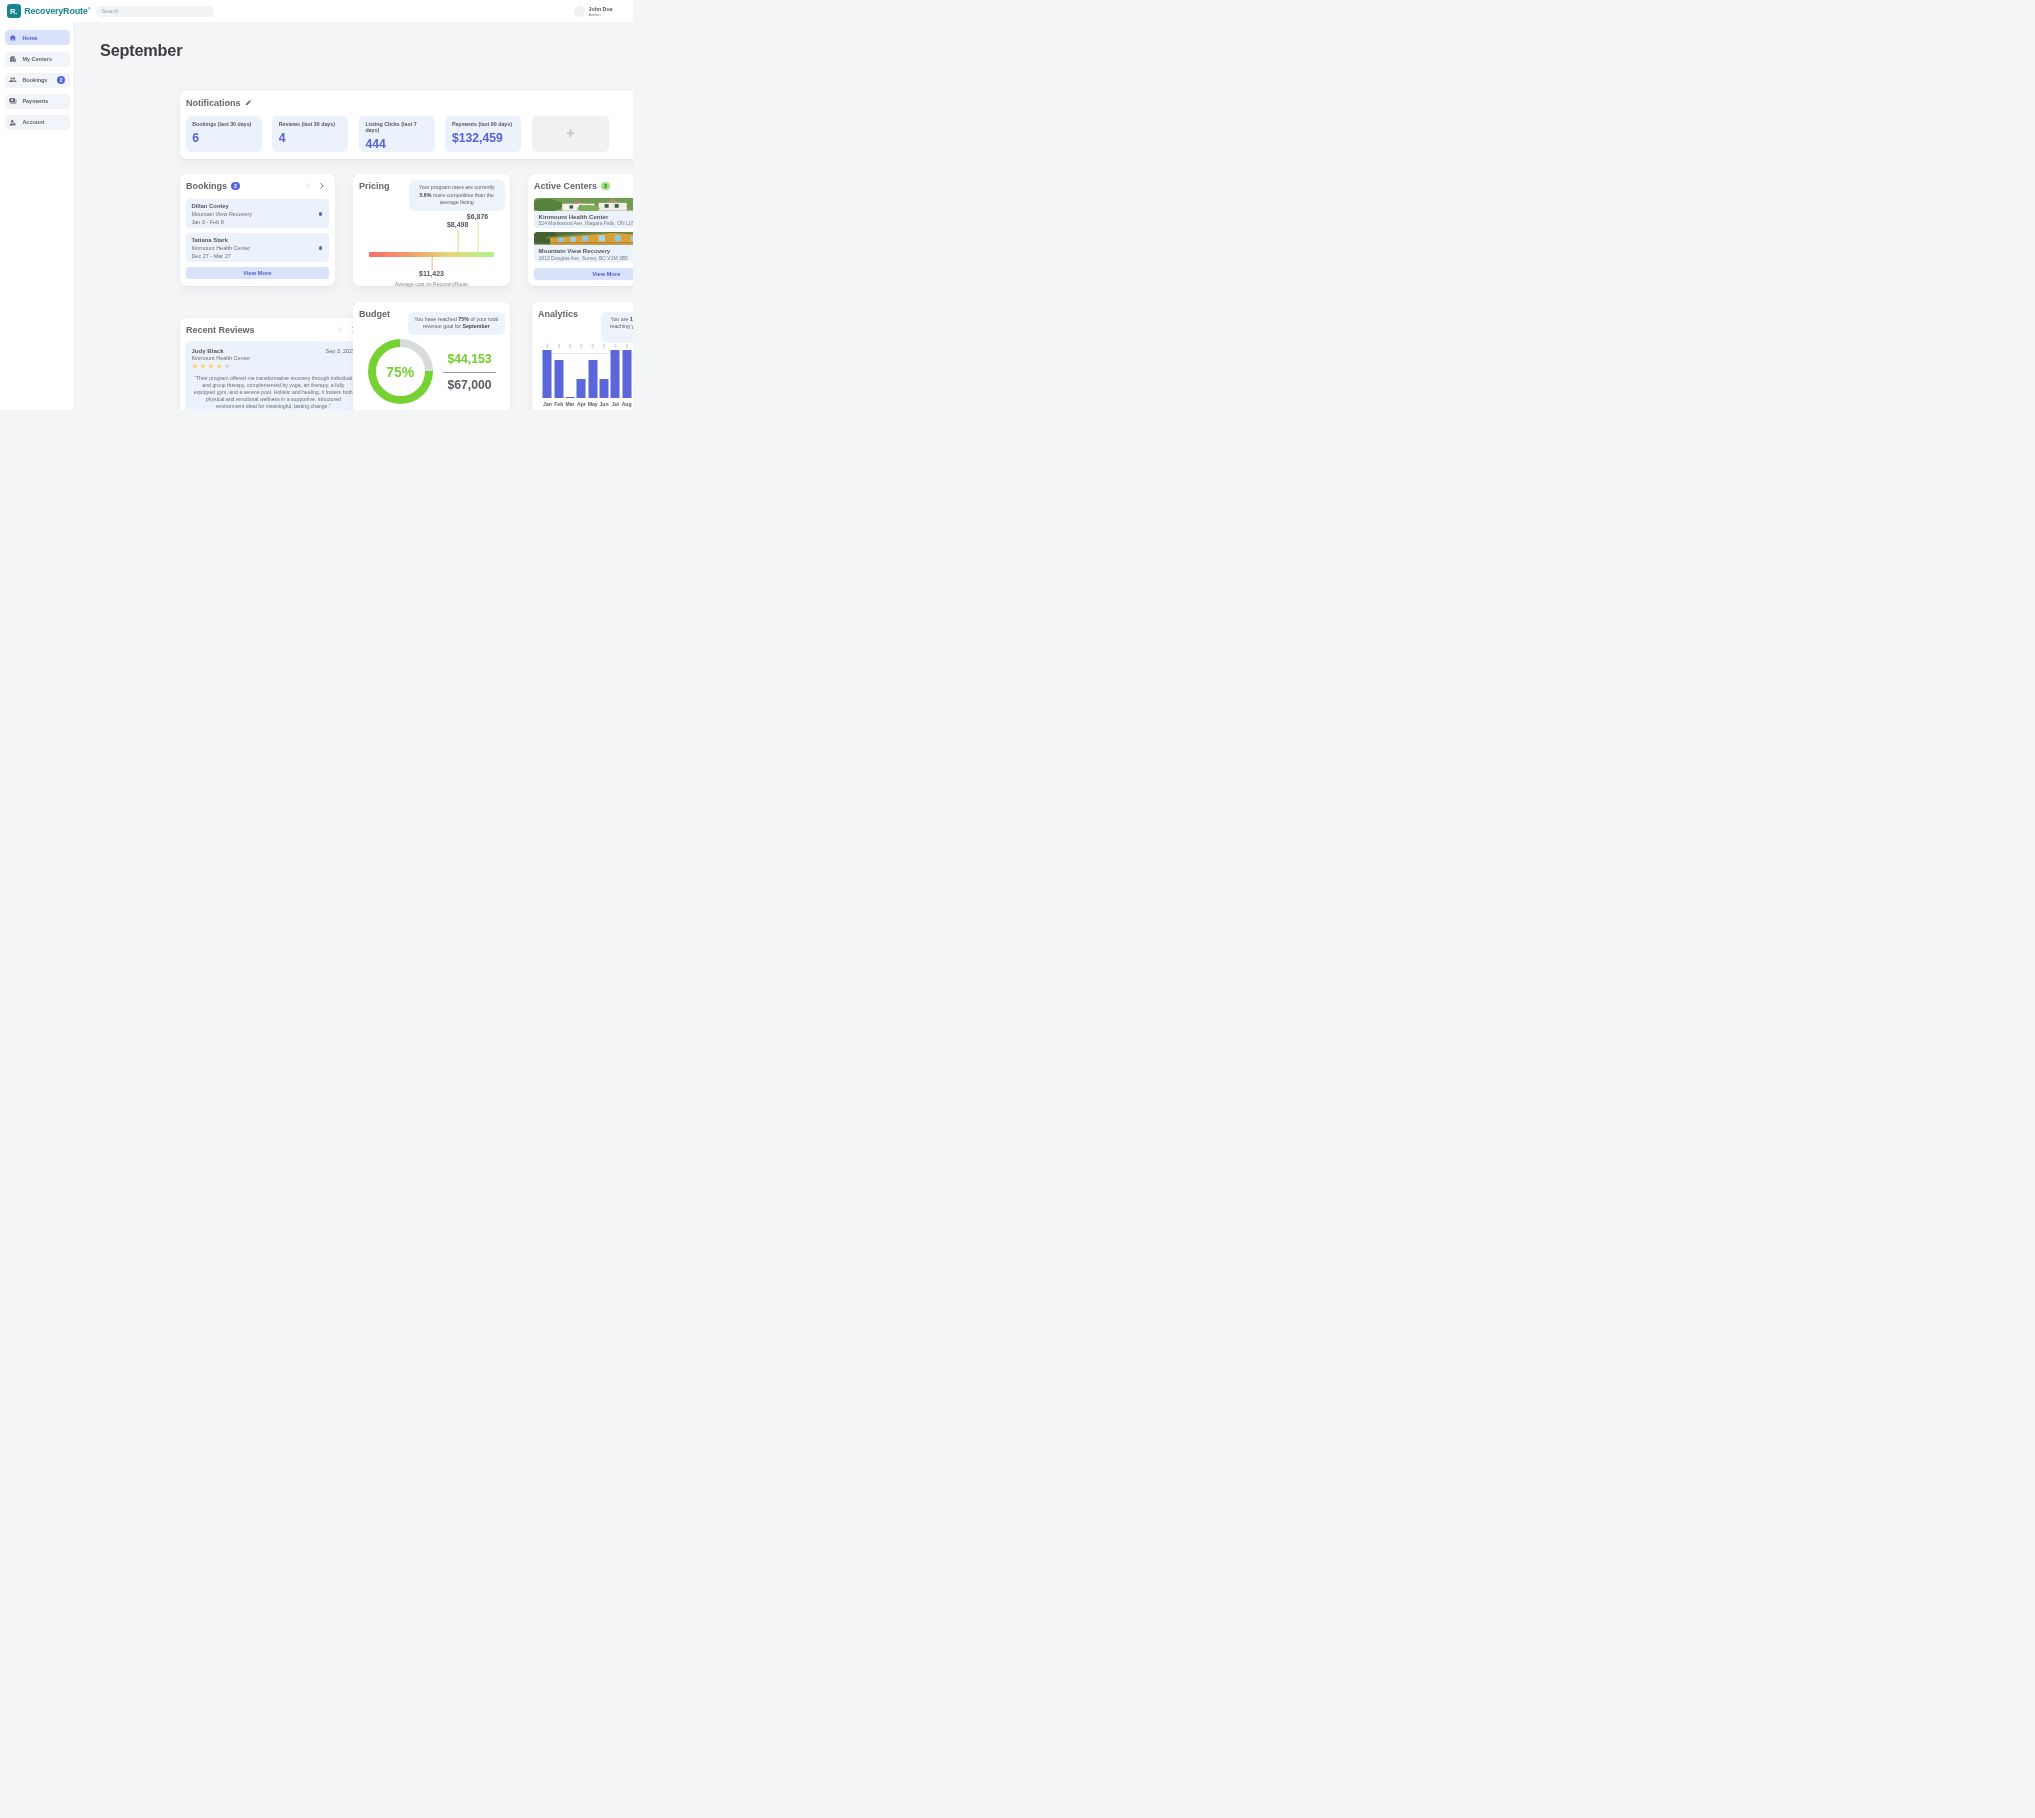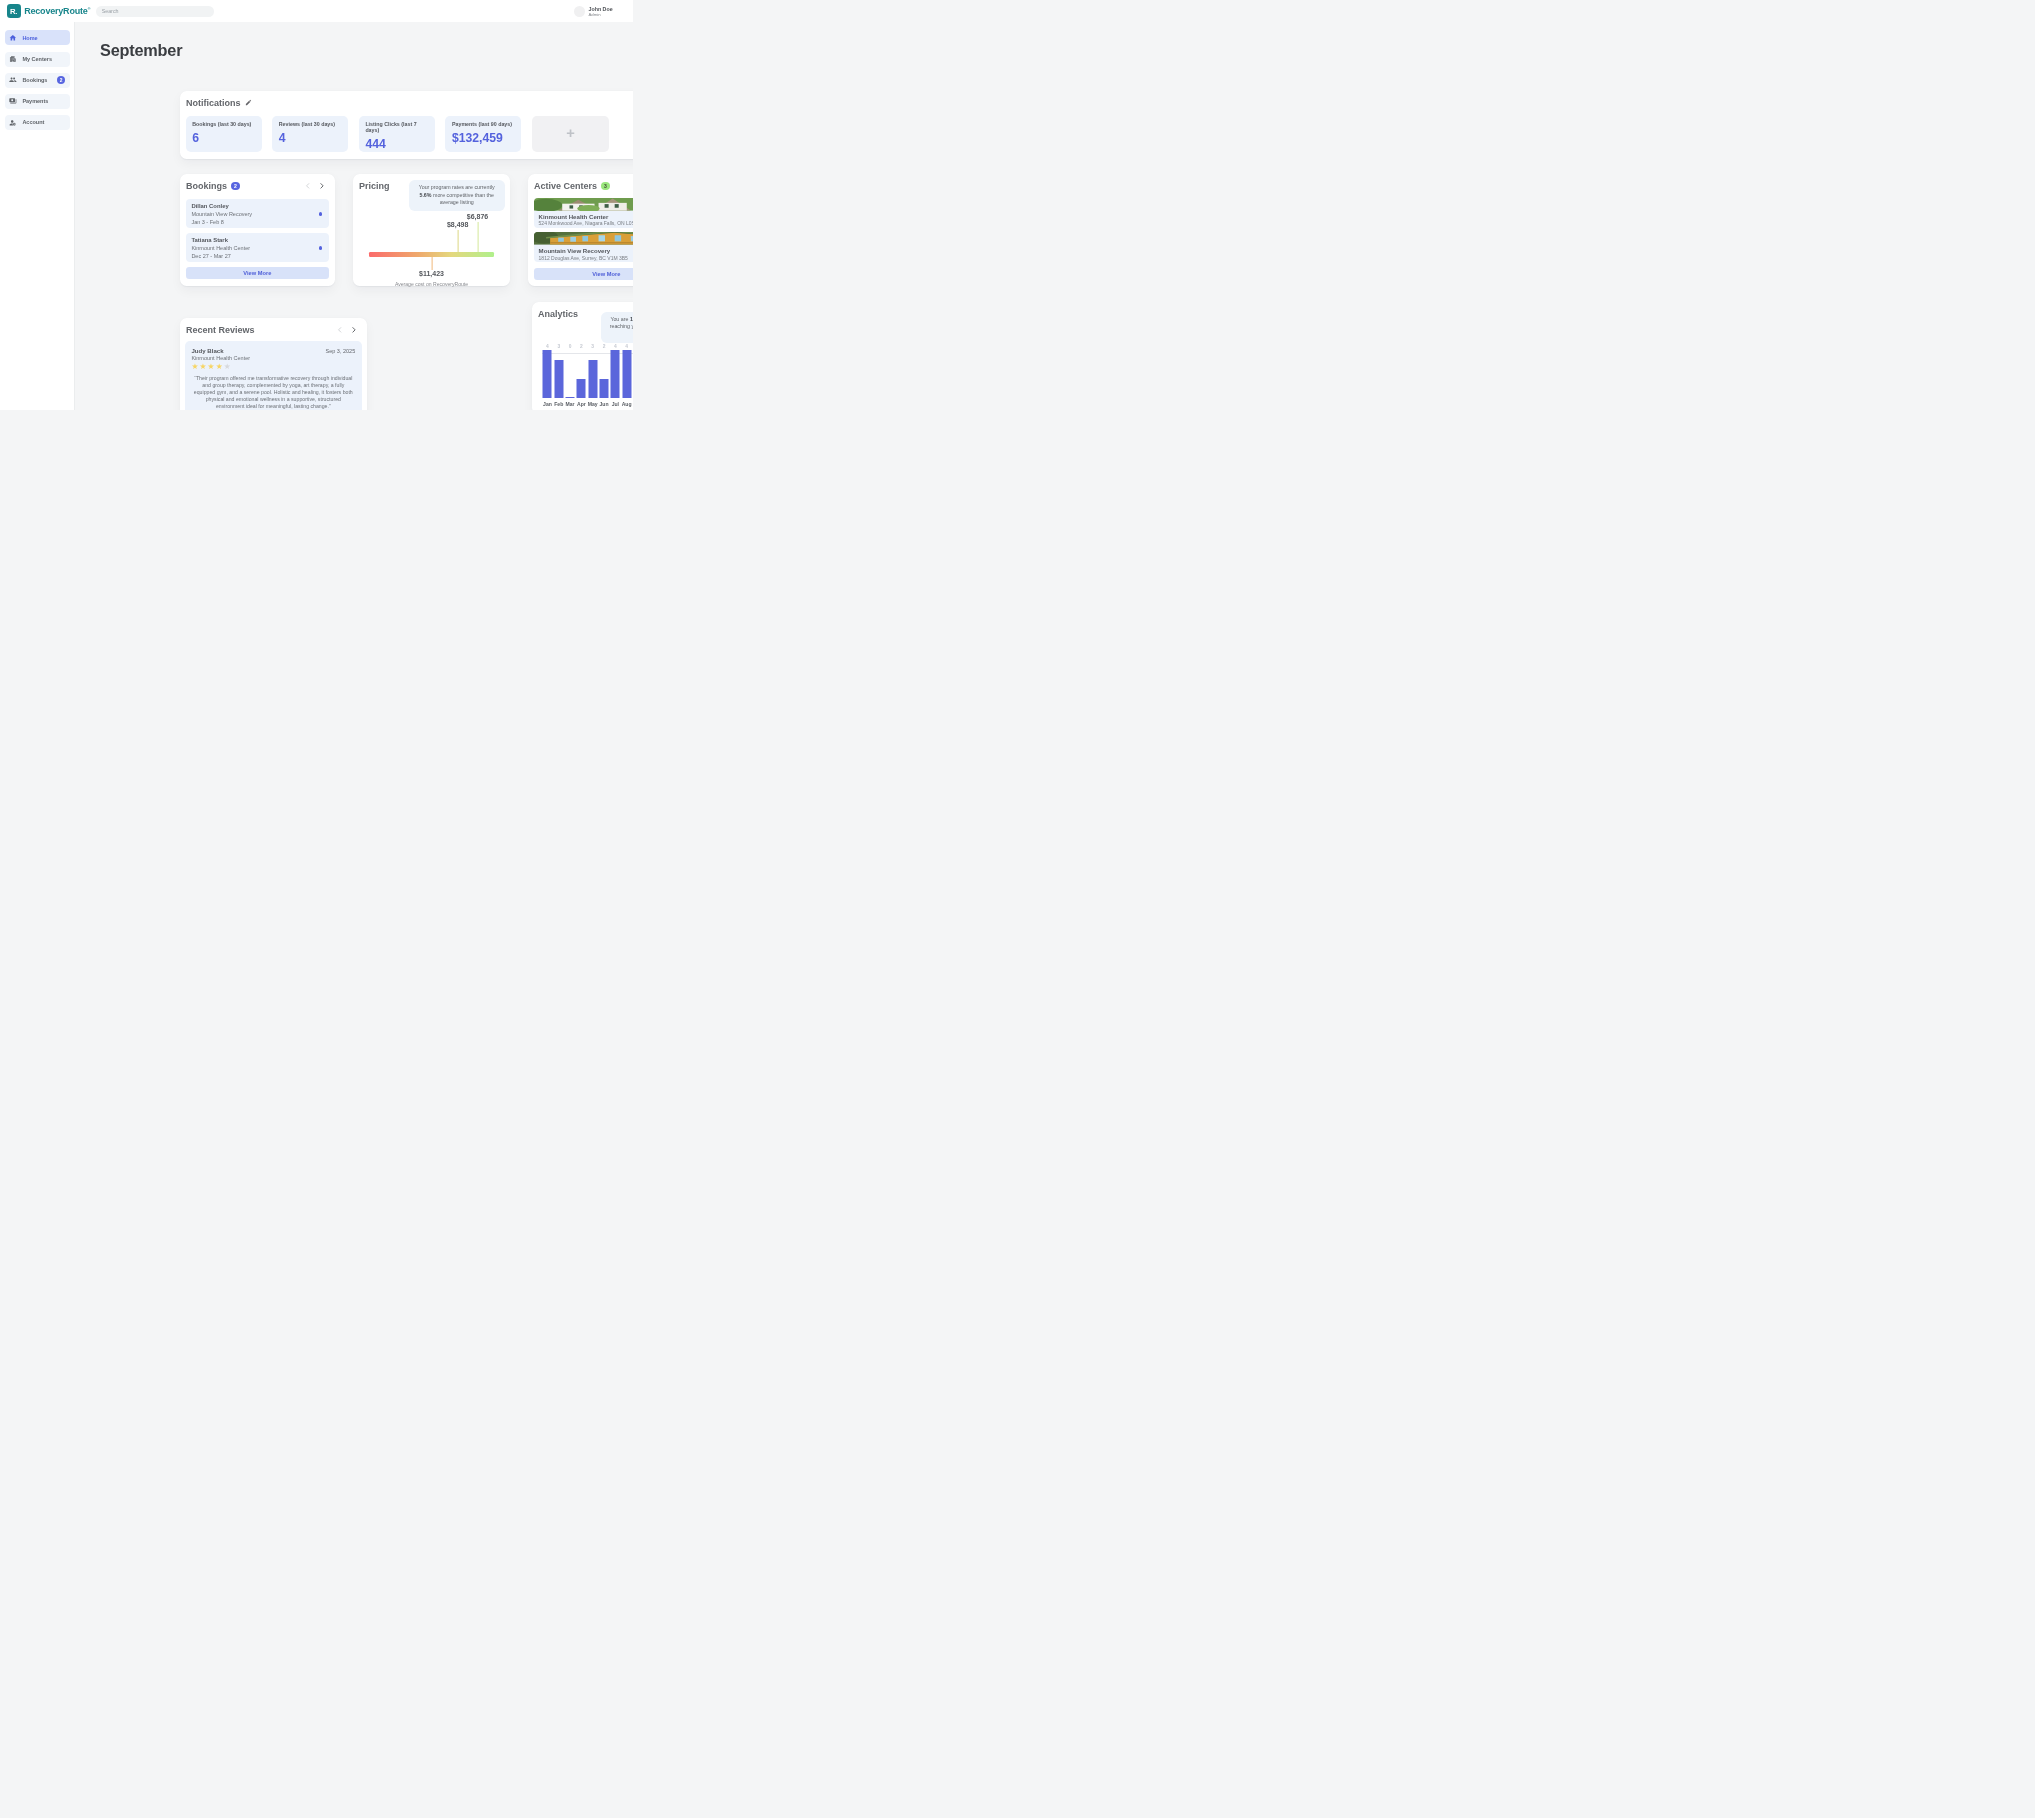--- a/index.html
+++ b/index.html
@@ -390,20 +390,36 @@
       <div class="rv-head">
         <span class="rv-name">Judy Black</span>
         <span class="rv-date">Sep 3, 2025</span>
       </div>
       <div class="rv-center">Kinmount Health Center</div>
       <div class="rv-stars"><span class="on">★</span><span class="on">★</span><span class="on">★</span><span class="on">★</span><span class="off">★</span></div>
       <div class="rv-text">“Their program offered me transformative recovery through individual and group therapy, complemented by yoga, art therapy, a fully equipped gym, and a serene pool. Holistic and healing, it fosters both physical and emotional wellness in a supportive, structured environment ideal for meaningful, lasting change.”</div>
     </div>
   </div>
 
+  <div class="card" id="budget">
+    <div class="head-row">
+      <span class="ct">Budget</span>
+    </div>
+    <div class="tooltip" style="right:5.3px; top:9.4px; width:97px;">
+      <span>You have reached </span><b>75%</b><span> of your total revenue goal for </span><b>September</b>
+    </div>
+    <div class="donut" style="background: conic-gradient(rgb(217, 218, 220) 0deg, rgb(217, 218, 220) 25%, rgb(118, 209, 51) 25%, rgb(118, 209, 51) 100%);">
+      <div class="donut-label">75%</div>
+    </div>
+    <div class="budget-vals">
+      <div class="bv-achieved">$44,153</div>
+      <hr class="bv-divider">
+      <div class="bv-goal">$67,000</div>
+    </div>
+  </div>
 
   <div class="card" id="analytics">
     <div class="head-row">
       <span class="ct">Analytics</span>
     </div>
     <div class="tooltip" style="right:7px; top:9.4px; width:81px;">
       <span>You are </span><b>1</b><span> client away from reaching your total monthly quota</span>
     </div>
     <div class="an-chart">
       <div class="an-gridline"></div>

